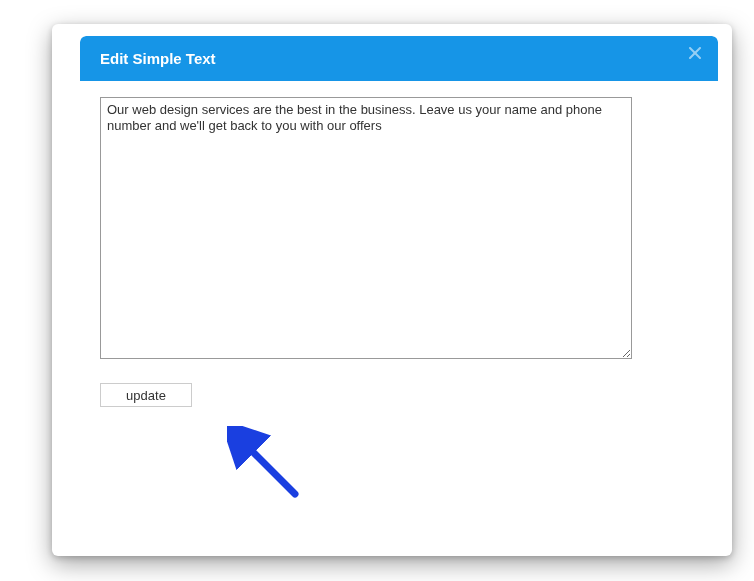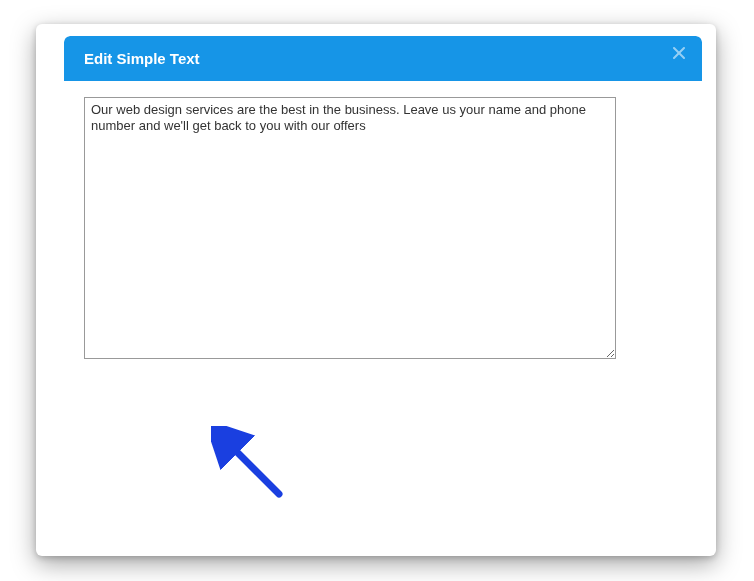--- a/index.html
+++ b/index.html
@@ -11,21 +11,21 @@
       font-family: Arial, Helvetica, sans-serif;
       background: #ffffff;
       width: 754px;
       height: 581px;
       position: relative;
       overflow: hidden;
     }
     .modal-wrapper {
       position: absolute;
       top: 24px;
-      left: 36px;
+      left: 52px;
       width: 680px;
       height: 532px;
       background: #ffffff;
       border-radius: 6px;
       box-shadow: 0 8px 24px rgba(0,0,0,0.35), 0 2px 6px rgba(0,0,0,0.2);
     }
     .modal-inner {
       position: absolute;
       top: 12px;
       left: 28px;
@@ -105,20 +105,23 @@
       <span class="modal-title">Edit Simple Text</span>
       <span class="close-icon">
         <svg viewBox="0 0 14 14">
           <line x1="2" y1="2" x2="12" y2="12" stroke="#ffffff" stroke-width="2" stroke-linecap="round"></line>
           <line x1="12" y1="2" x2="2" y2="12" stroke="#ffffff" stroke-width="2" stroke-linecap="round"></line>
         </svg>
       </span>
     </div>
     <div class="modal-body">
       <textarea class="text-area" style="">Our web design services are the best in the business. Leave us your name and phone number and we'll get back to you with our offers</textarea>
+      <div>
+        <button class="update-button">update</button>
+      </div>
     </div>
   </div>
 
   <div class="arrow-annotation">
     <svg width="90" height="90" viewBox="0 0 90 90">
       <defs>
         <marker id="arrowhead" markerWidth="7" markerHeight="7" refX="2.2" refY="3.5" orient="auto">
           <polygon points="0 0, 7 3.5, 0 7" fill="#1a3fe0"></polygon>
         </marker>
       </defs>

